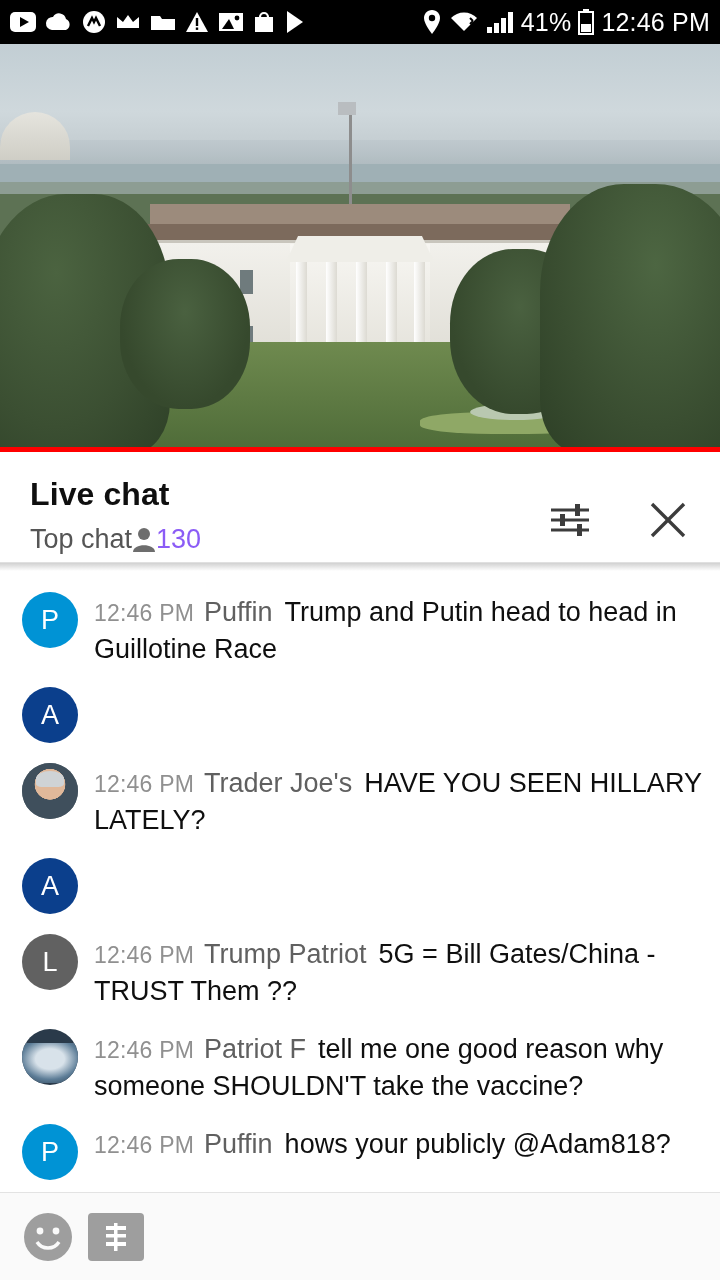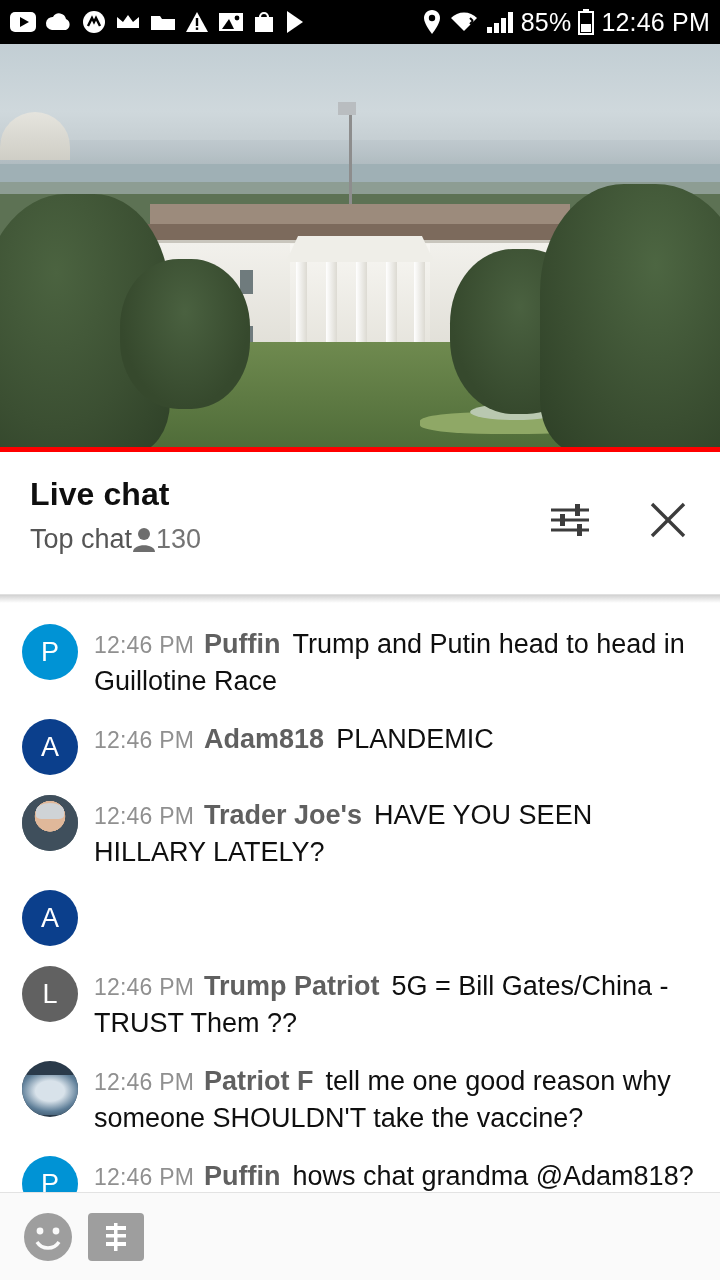--- a/index.html
+++ b/index.html
@@ -130,33 +130,33 @@
     border-radius: 40px 40px 0 0;
   }
   .progress-bar {
     position: absolute; left: 0; bottom: 0; width: 720px; height: 5px;
     background: rgba(255,255,255,0.35);
   }
   .progress-fill { height: 5px; background: #ff0000; }
 
   
   .chat-header {
-    height: 142px;
+    height: 110px;
     background: #ffffff;
     padding: 24px 40px 0 30px;
     position: relative;
   }
   .chat-title {
     font-size: 32px; font-weight: bold; color: #0f0f0f; letter-spacing: 0.1px;
   }
   .chat-sub {
     margin-top: 11px; display: flex; align-items: center; 
   }
   .chat-sub-text { font-size: 27px; color: #555555; }
-  .viewer-count { font-size: 27px; color: #737373; }
+  .viewer-count { font-size: 27px; color: #8b5cf6; }
   .header-actions {
     position: absolute; right: 28px; top: 44px; display: flex; align-items: center; gap: 50px;
   }
   .hdr-btn { width: 48px; height: 48px; display: flex; align-items: center; justify-content: center; }
   .divider { height: 1px; background: #e0e0e0; }
   .shadow-strip { height: 8px; background: linear-gradient(rgba(0,0,0,0.18), rgba(0,0,0,0)); }
 
   
   .messages {
     height: 630px;
@@ -179,21 +179,21 @@
     position: relative;
   }
   .msg-body {
     margin-left: 16px;
     font-size: 27px;
     line-height: 36px;
     color: #0f0f0f;
     padding-top: 4px;
   }
   .ts { color: #909090; font-size: 23px; letter-spacing: 0.2px; }
-  .author { color: #606060; font-weight: bold; margin-left: 10px; }
+  .author { color: #606060; font-weight: normal; margin-left: 10px; }
   .text { margin-left: 12px; }
 
   
   .av-photo-1 { background: #5b6a72; }
   .av-photo-1::before {
     content:""; position:absolute; left:0; top:0; width:56px; height:56px;
     background: radial-gradient(circle at 50% 38%, #e0b89a 0 34%, #3f4f5c 35% 100%);
   }
   .av-photo-1::after {
     content:""; position:absolute; left:14px; top:8px; width:28px; height:16px;
@@ -308,21 +308,21 @@
         </svg>
     </span>
     <span class="si">
       <svg width="28" height="24" viewBox="0 0 28 24">
           <rect x="1" y="17" width="5" height="6" fill="#ffffff"></rect>
           <rect x="8" y="13" width="5" height="10" fill="#ffffff"></rect>
           <rect x="15" y="8" width="5" height="15" fill="#ffffff"></rect>
           <rect x="22" y="2" width="5" height="21" fill="#ffffff"></rect>
         </svg>
     </span>
-    <span class="status-text">85%</span>
+    <span class="status-text">41%</span>
     <span class="si">
       <svg width="16" height="26" viewBox="0 0 16 26">
           <rect x="5" y="0" width="6" height="3" fill="#ffffff"></rect>
           <rect x="1" y="3" width="14" height="22" fill="none" stroke="#ffffff" stroke-width="2"></rect>
           <rect x="3" y="15" width="10" height="8" fill="#ffffff"></rect>
         </svg>
     </span>
     <span class="status-text">12:46 PM</span>
   </div>
 </div>
@@ -419,21 +419,20 @@
     <div class="msg">
       <div class="avatar" style="background: rgb(0, 147, 213);">
         <span>P</span>
       </div>
       <div class="msg-body"><span class="ts">12:46 PM</span><span class="author">Puffin</span><span class="text">Trump and Putin head to head in Guillotine Race</span></div>
     </div>
     <div class="msg">
       <div class="avatar" style="background: rgb(11, 63, 140);">
         <span>A</span>
       </div>
-      <div class="msg-body"><span class="ts">12:46 PM</span><span class="author">Adam818</span><span class="text">PLANDEMIC</span></div>
     </div>
     <div class="msg">
       <div class="avatar av-photo-1" style="background: rgb(91, 106, 114);"></div>
       <div class="msg-body"><span class="ts">12:46 PM</span><span class="author">Trader Joe's</span><span class="text">HAVE YOU SEEN HILLARY LATELY?</span></div>
     </div>
     <div class="msg">
       <div class="avatar" style="background: rgb(11, 63, 140);">
         <span>A</span>
       </div>
     </div>
@@ -444,21 +443,21 @@
       <div class="msg-body"><span class="ts">12:46 PM</span><span class="author">Trump Patriot</span><span class="text">5G = Bill Gates/China - TRUST Them ??</span></div>
     </div>
     <div class="msg">
       <div class="avatar av-photo-2" style="background: rgb(42, 58, 74);"></div>
       <div class="msg-body"><span class="ts">12:46 PM</span><span class="author">Patriot F</span><span class="text">tell me one good reason why someone SHOULDN'T take the vaccine?</span></div>
     </div>
     <div class="msg">
       <div class="avatar" style="background: rgb(0, 147, 213);">
         <span>P</span>
       </div>
-      <div class="msg-body"><span class="ts">12:46 PM</span><span class="author">Puffin</span><span class="text">hows chat grandma @Adam818?</span></div>
+      <div class="msg-body"><span class="ts">12:46 PM</span><span class="author">Puffin</span><span class="text">hows your publicly @Adam818?</span></div>
     </div>
     <div class="msg">
       <div class="avatar av-photo-3" style="background: rgb(107, 43, 34);"></div>
       <div class="msg-body"></div>
     </div>
   </div>
 
 <div class="composer">
   <div class="emoji-btn">
     <svg width="52" height="52" viewBox="0 0 52 52">

